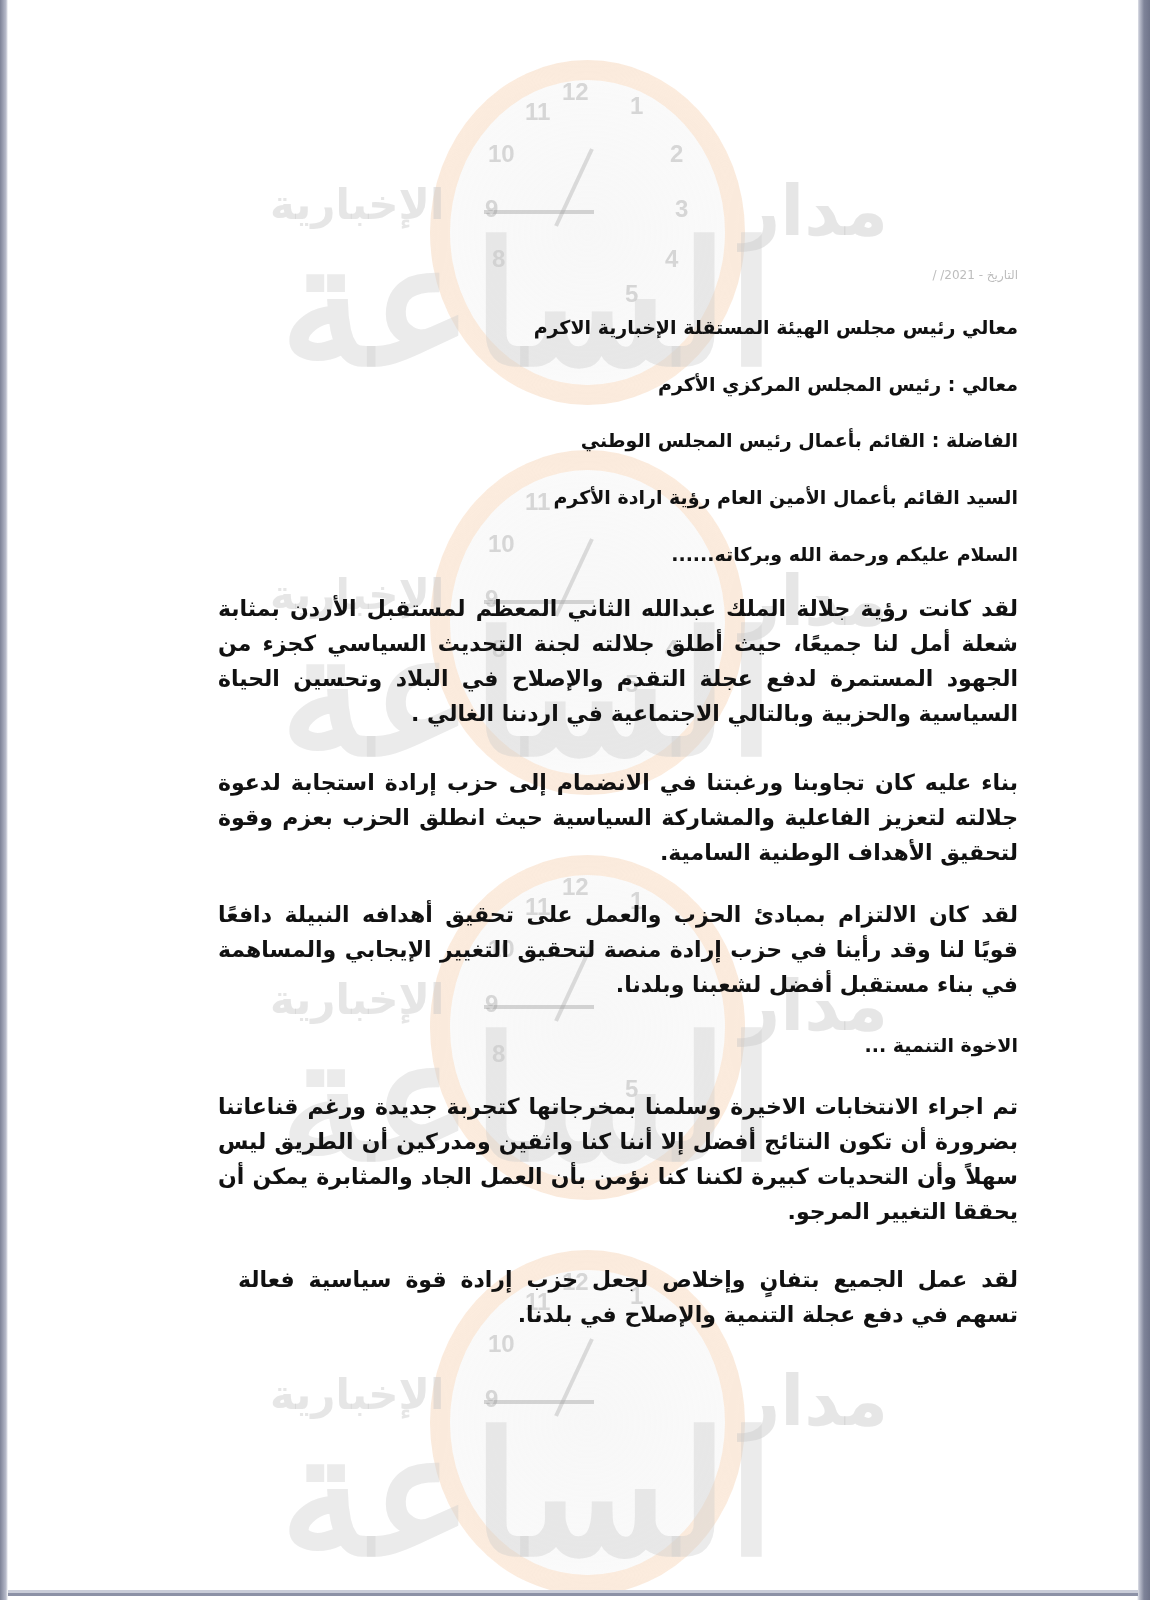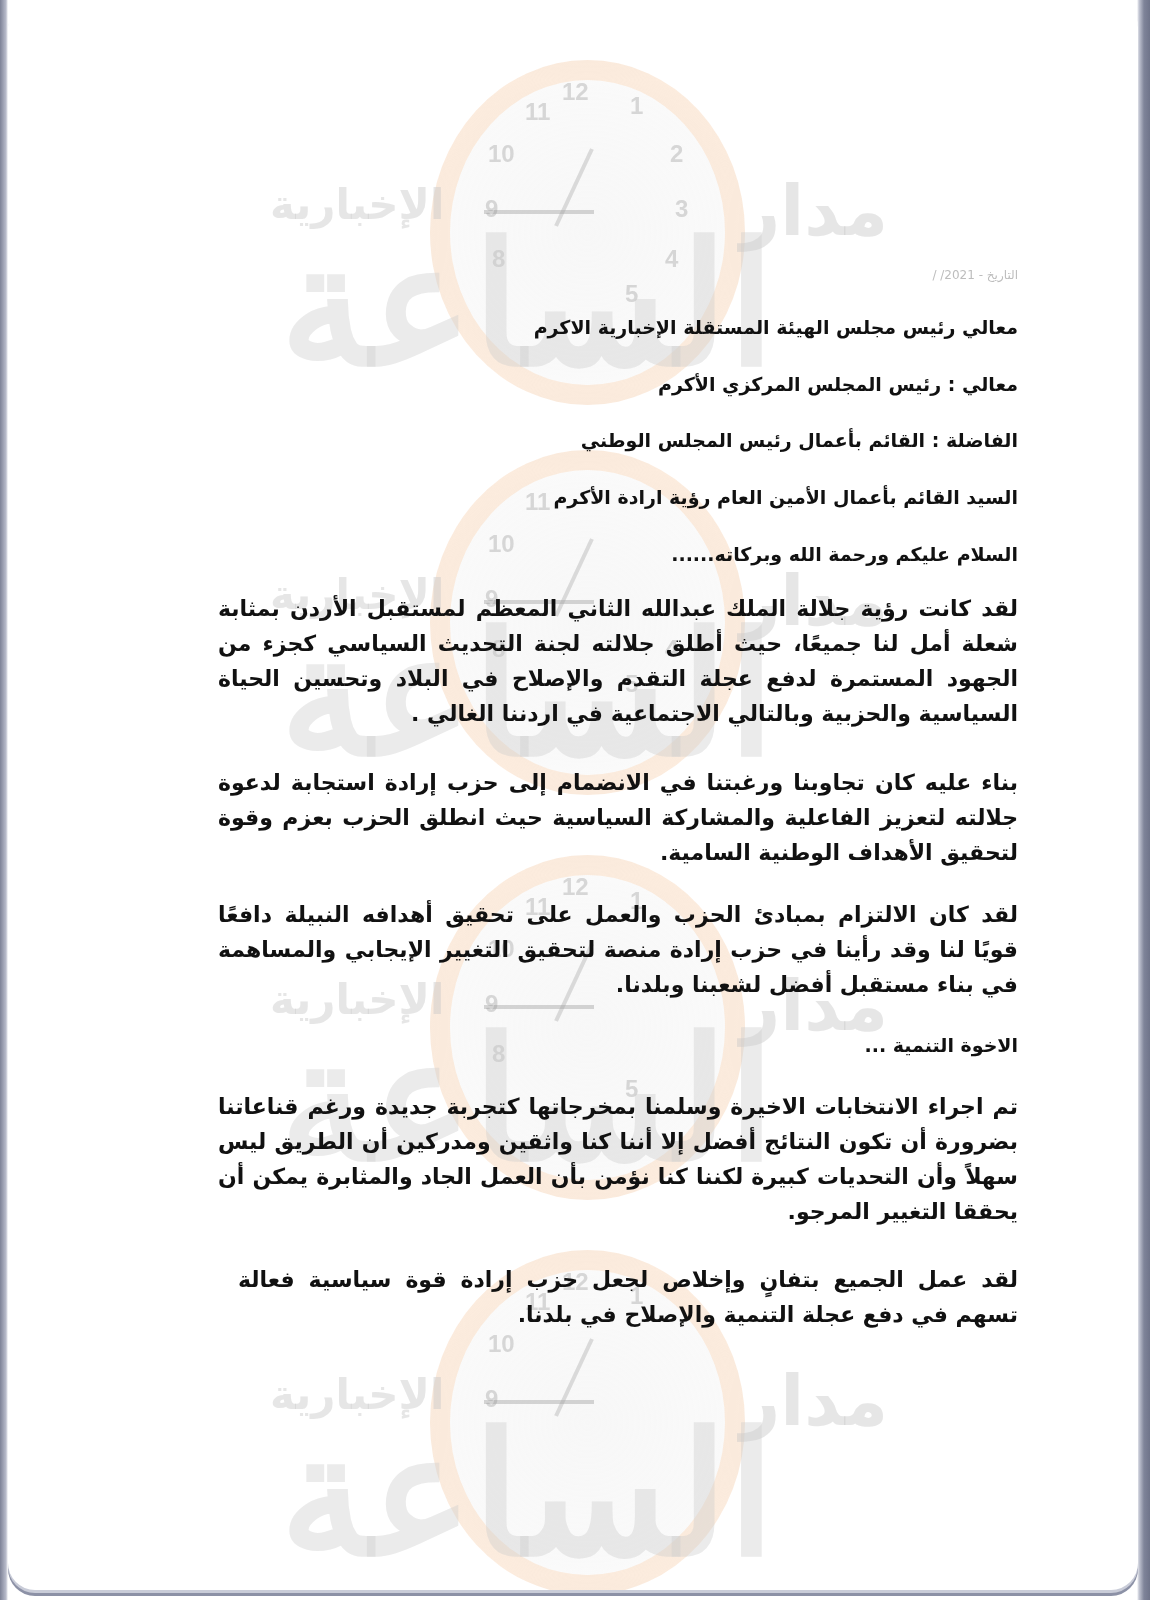--- a/index.html
+++ b/index.html
@@ -16,21 +16,20 @@
       width: 1150px; height: 1600px;
       background: linear-gradient(90deg, #7d8297 0px, #b9bccb 6px, #ffffff 8px, #ffffff 1137px, #c4c7d4 1139px, #7f8499 1144px, #6f748a 1150px);
     }
     .sheet {
       position: absolute;
       left: 8px; top: 0;
       width: 1130px; height: 1590px;
       background: #ffffff;
       box-shadow: 0 3px 0 #c9ccd8, 0 6px 0 #8c91a6;
       overflow: hidden;
-      border-radius: 27px;
     }
     
     .wm {
       position: absolute;
       left: 262px;
       width: 600px;
       height: 420px;
       pointer-events: none;
     }
     .wm .ring {

